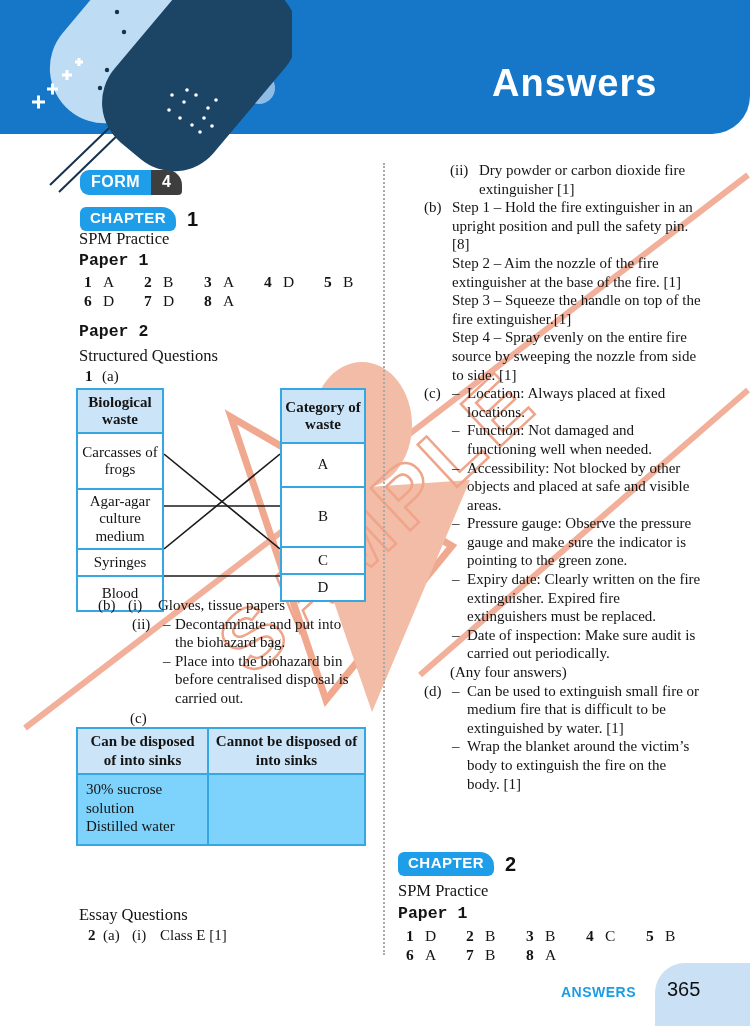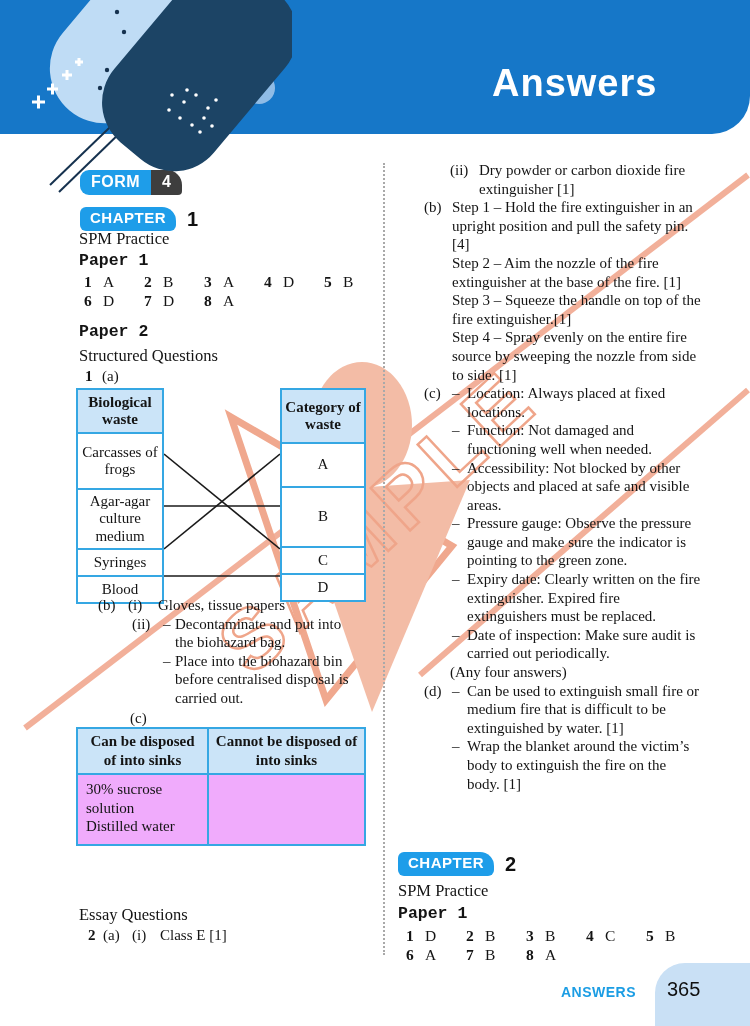--- a/index.html
+++ b/index.html
@@ -39,21 +39,21 @@
   .mr+.mr{border-top:2px solid #35a7e3}
   .mhd{background:#cbe4f8;font-weight:bold}
   .conn{position:absolute;z-index:2}
   
   .rowflex{display:flex}
   .lab{flex:none}
   .smalltext{font-size:15px;line-height:18.6px}
   .ditem{display:flex}
   .dash{width:15px;flex:none}
   
-  .stable{position:absolute;left:76px;top:727px;width:290px;border:2px solid #35a7e3;background:#f0abfc;
+  .stable{position:absolute;left:76px;top:727px;width:290px;border:2px solid #35a7e3;background:#7dd3fc;
           box-sizing:border-box;display:grid;grid-template-columns:131px 1fr;font-size:15px;
           line-height:18.6px;z-index:2}
   .sh{background:#cbe4f8;font-weight:bold;text-align:center;padding:3px 6px 4px 6px;
       border-bottom:2px solid #35a7e3}
   .c1{border-right:2px solid #35a7e3}
   .sc{padding:5px 8px 8px 8px}
   
   .divider{position:absolute;left:383px;top:163px;height:792px;border-left:2px dotted #a9a9a9;z-index:1}
   
   .rightcol{position:absolute;left:398px;top:161px;width:332px;font-size:15px;line-height:18.6px;z-index:2}
@@ -180,21 +180,21 @@
   <div class="abs rowflex smalltext z2" style="left:85px;top:367px">
     <span class="lab" style="width:17px;font-weight:bold">1</span>
     <span>(a)</span>
   </div>
 
   <div class="mt" style="left:76px;top:388px">
     <div class="mr mhd" style="height:42px">Biological waste</div>
     <div class="mr" style="height:56px">Carcasses of frogs</div>
     <div class="mr" style="height:60px">Agar-agar culture medium</div>
     <div class="mr" style="height:27px">Syringes</div>
-    <div class="mr" style="height:27px">Blood</div>
+    <div class="mr" style="height:35px">Blood</div>
   </div>
 
   <svg class="conn" style="left:164px;top:388px" width="116" height="204" viewBox="0 0 116 204">
     <line x1="0" y1="66" x2="116" y2="161" stroke="#1a1a1a" stroke-width="1.6"></line>
     <line x1="0" y1="118" x2="116" y2="118" stroke="#1a1a1a" stroke-width="1.6"></line>
     <line x1="0" y1="161" x2="116" y2="66" stroke="#1a1a1a" stroke-width="1.6"></line>
     <line x1="0" y1="188" x2="116" y2="188" stroke="#1a1a1a" stroke-width="1.6"></line>
   </svg>
 
   <div class="mt" style="left:280px;top:388px;width:86px">
@@ -250,21 +250,21 @@
 
   <div class="rightcol">
     <div class="rc-item">
       <span class="rc-ii-sp"></span>
       <span class="rc-ii-lab">(ii)</span>
       <span>Dry powder or carbon dioxide fire extinguisher [1]</span>
     </div>
     <div class="rc-item">
       <span class="rc-lab">(b)</span>
       <span>
-        <div>Step 1 – Hold the fire extinguisher in an upright position and pull the safety pin. [4]</div>
+        <div>Step 1 – Hold the fire extinguisher in an upright position and pull the safety pin. [8]</div>
         <div>Step 2 – Aim the nozzle of the fire extinguisher at the base of the fire. [1]</div>
         <div>Step 3 – Squeeze the handle on top of the fire extinguisher.[1]</div>
         <div>Step 4 – Spray evenly on the entire fire source by sweeping the nozzle from side to side. [1]</div>
       </span>
     </div>
     <div class="rc-item">
       <span class="rc-lab">(c)</span>
       <span>
         <div class="ditem">
             <span class="dash">–</span>

